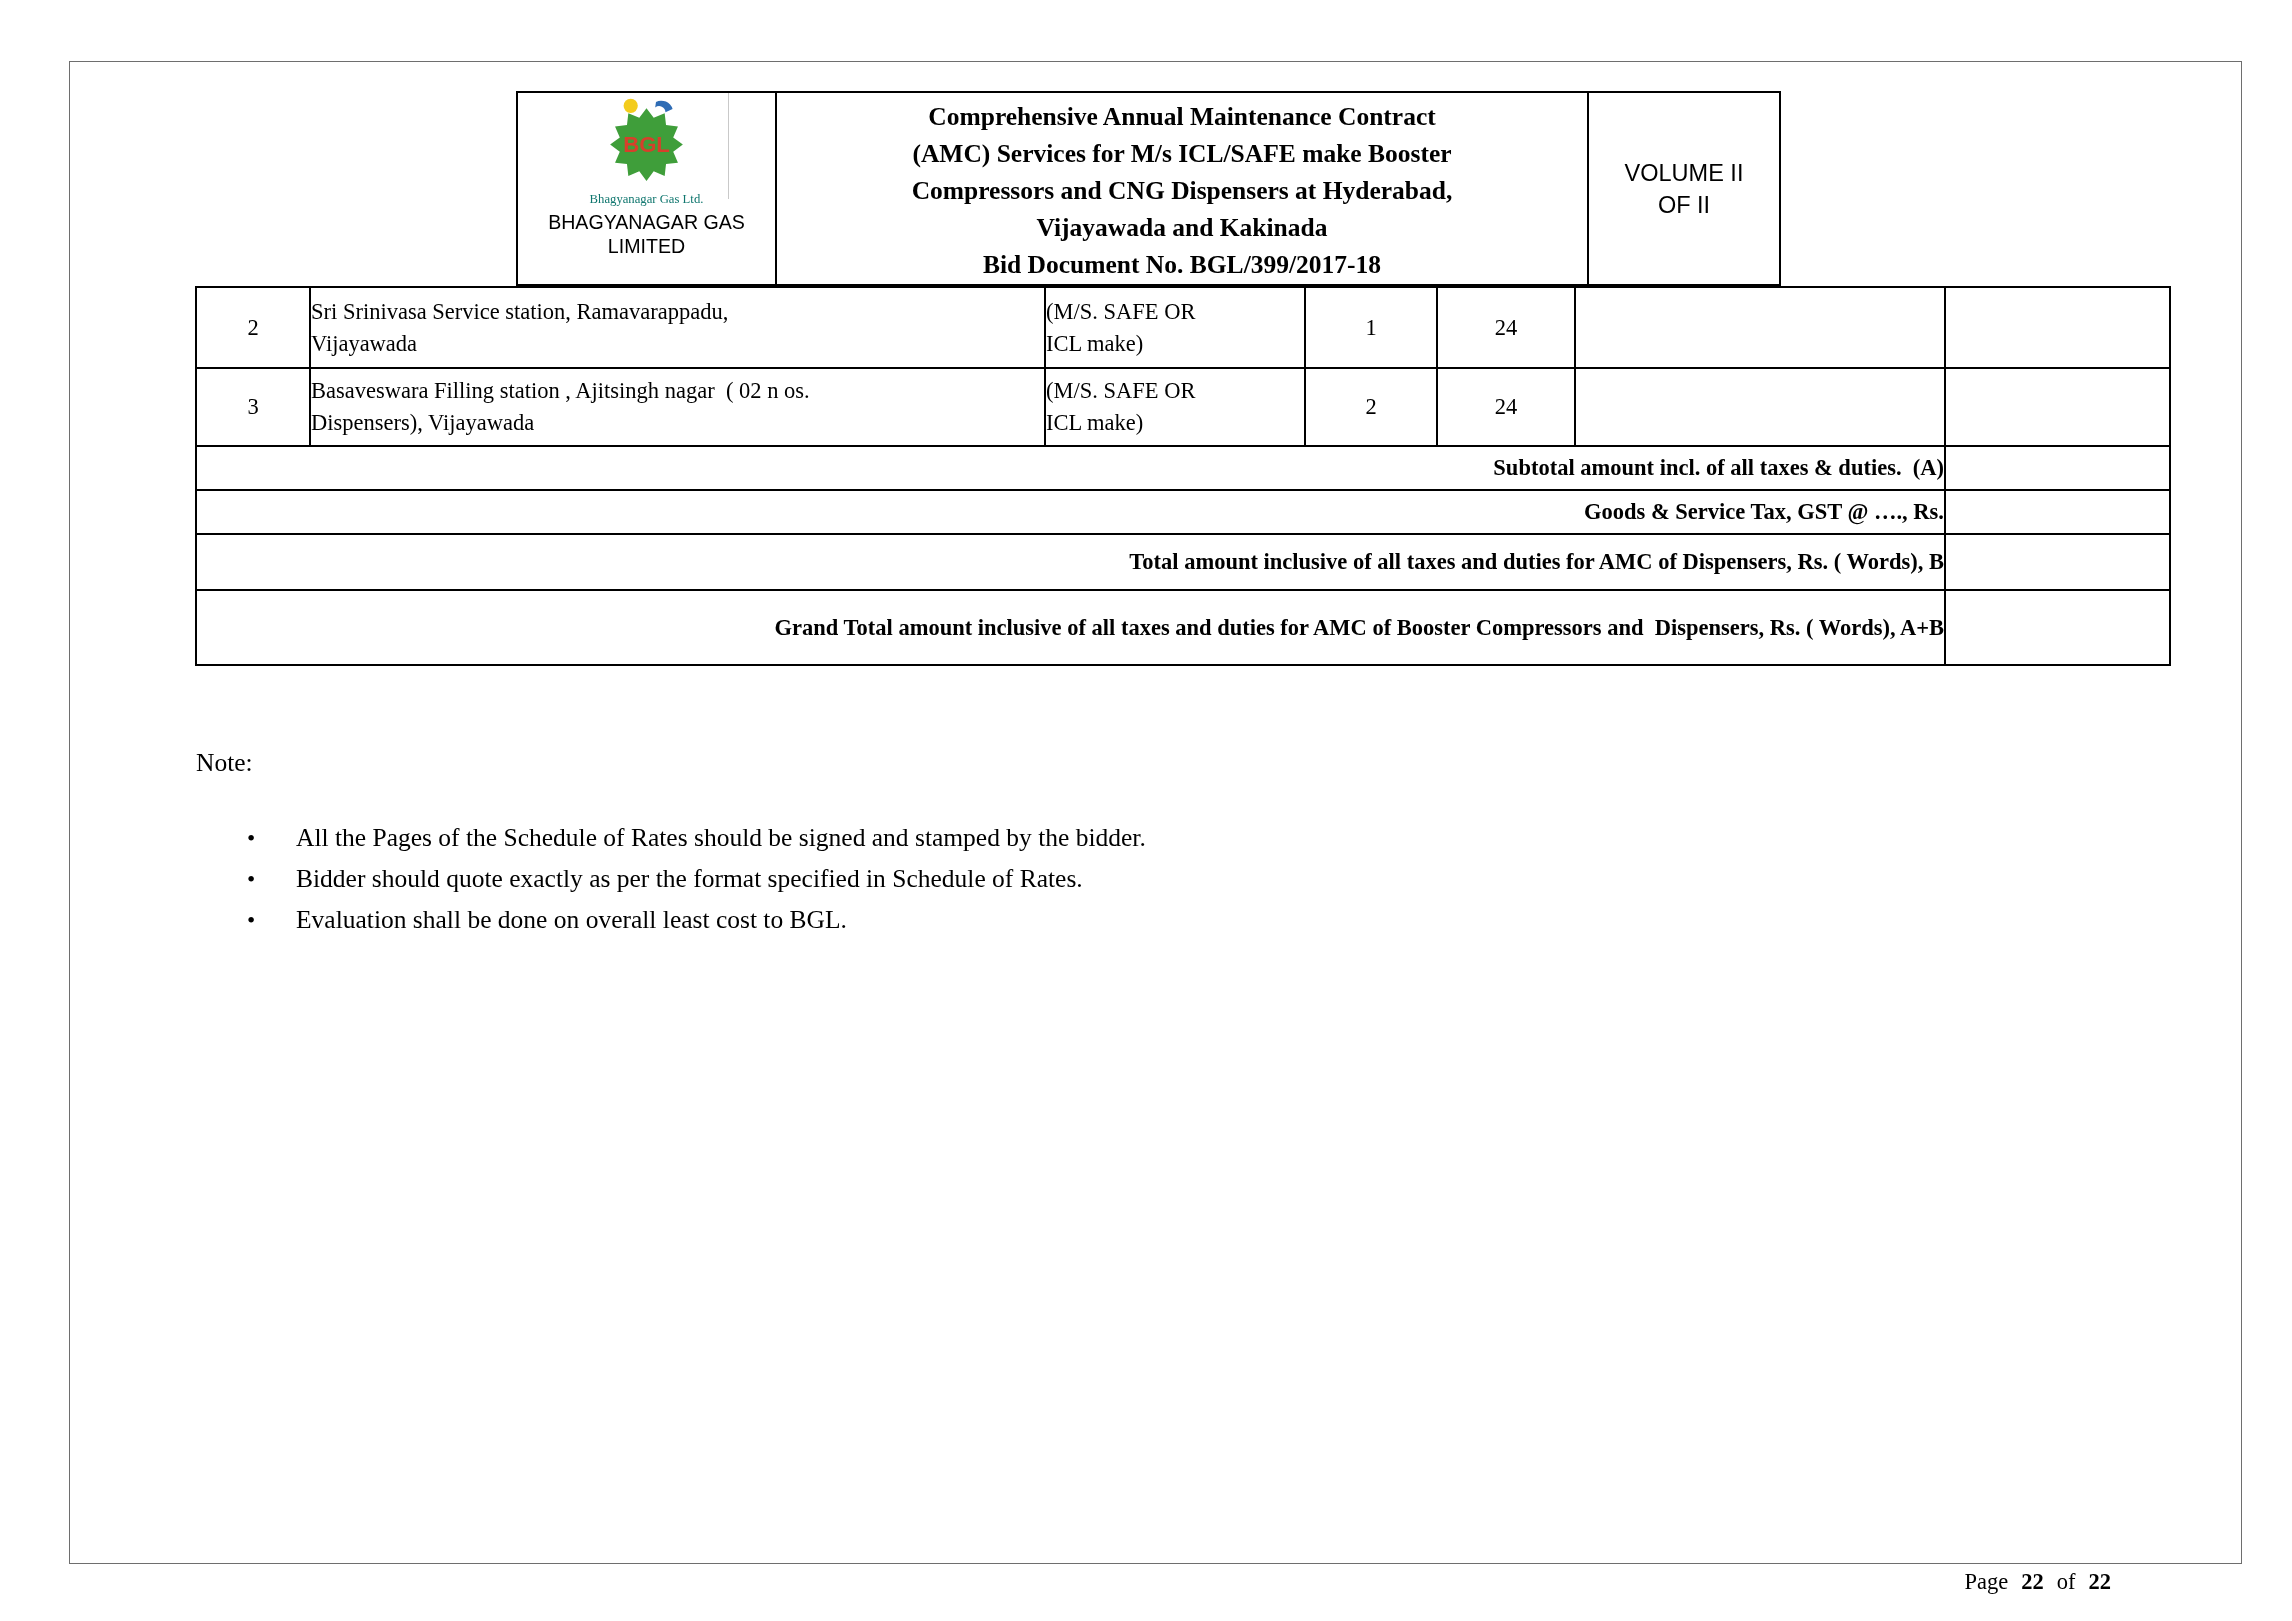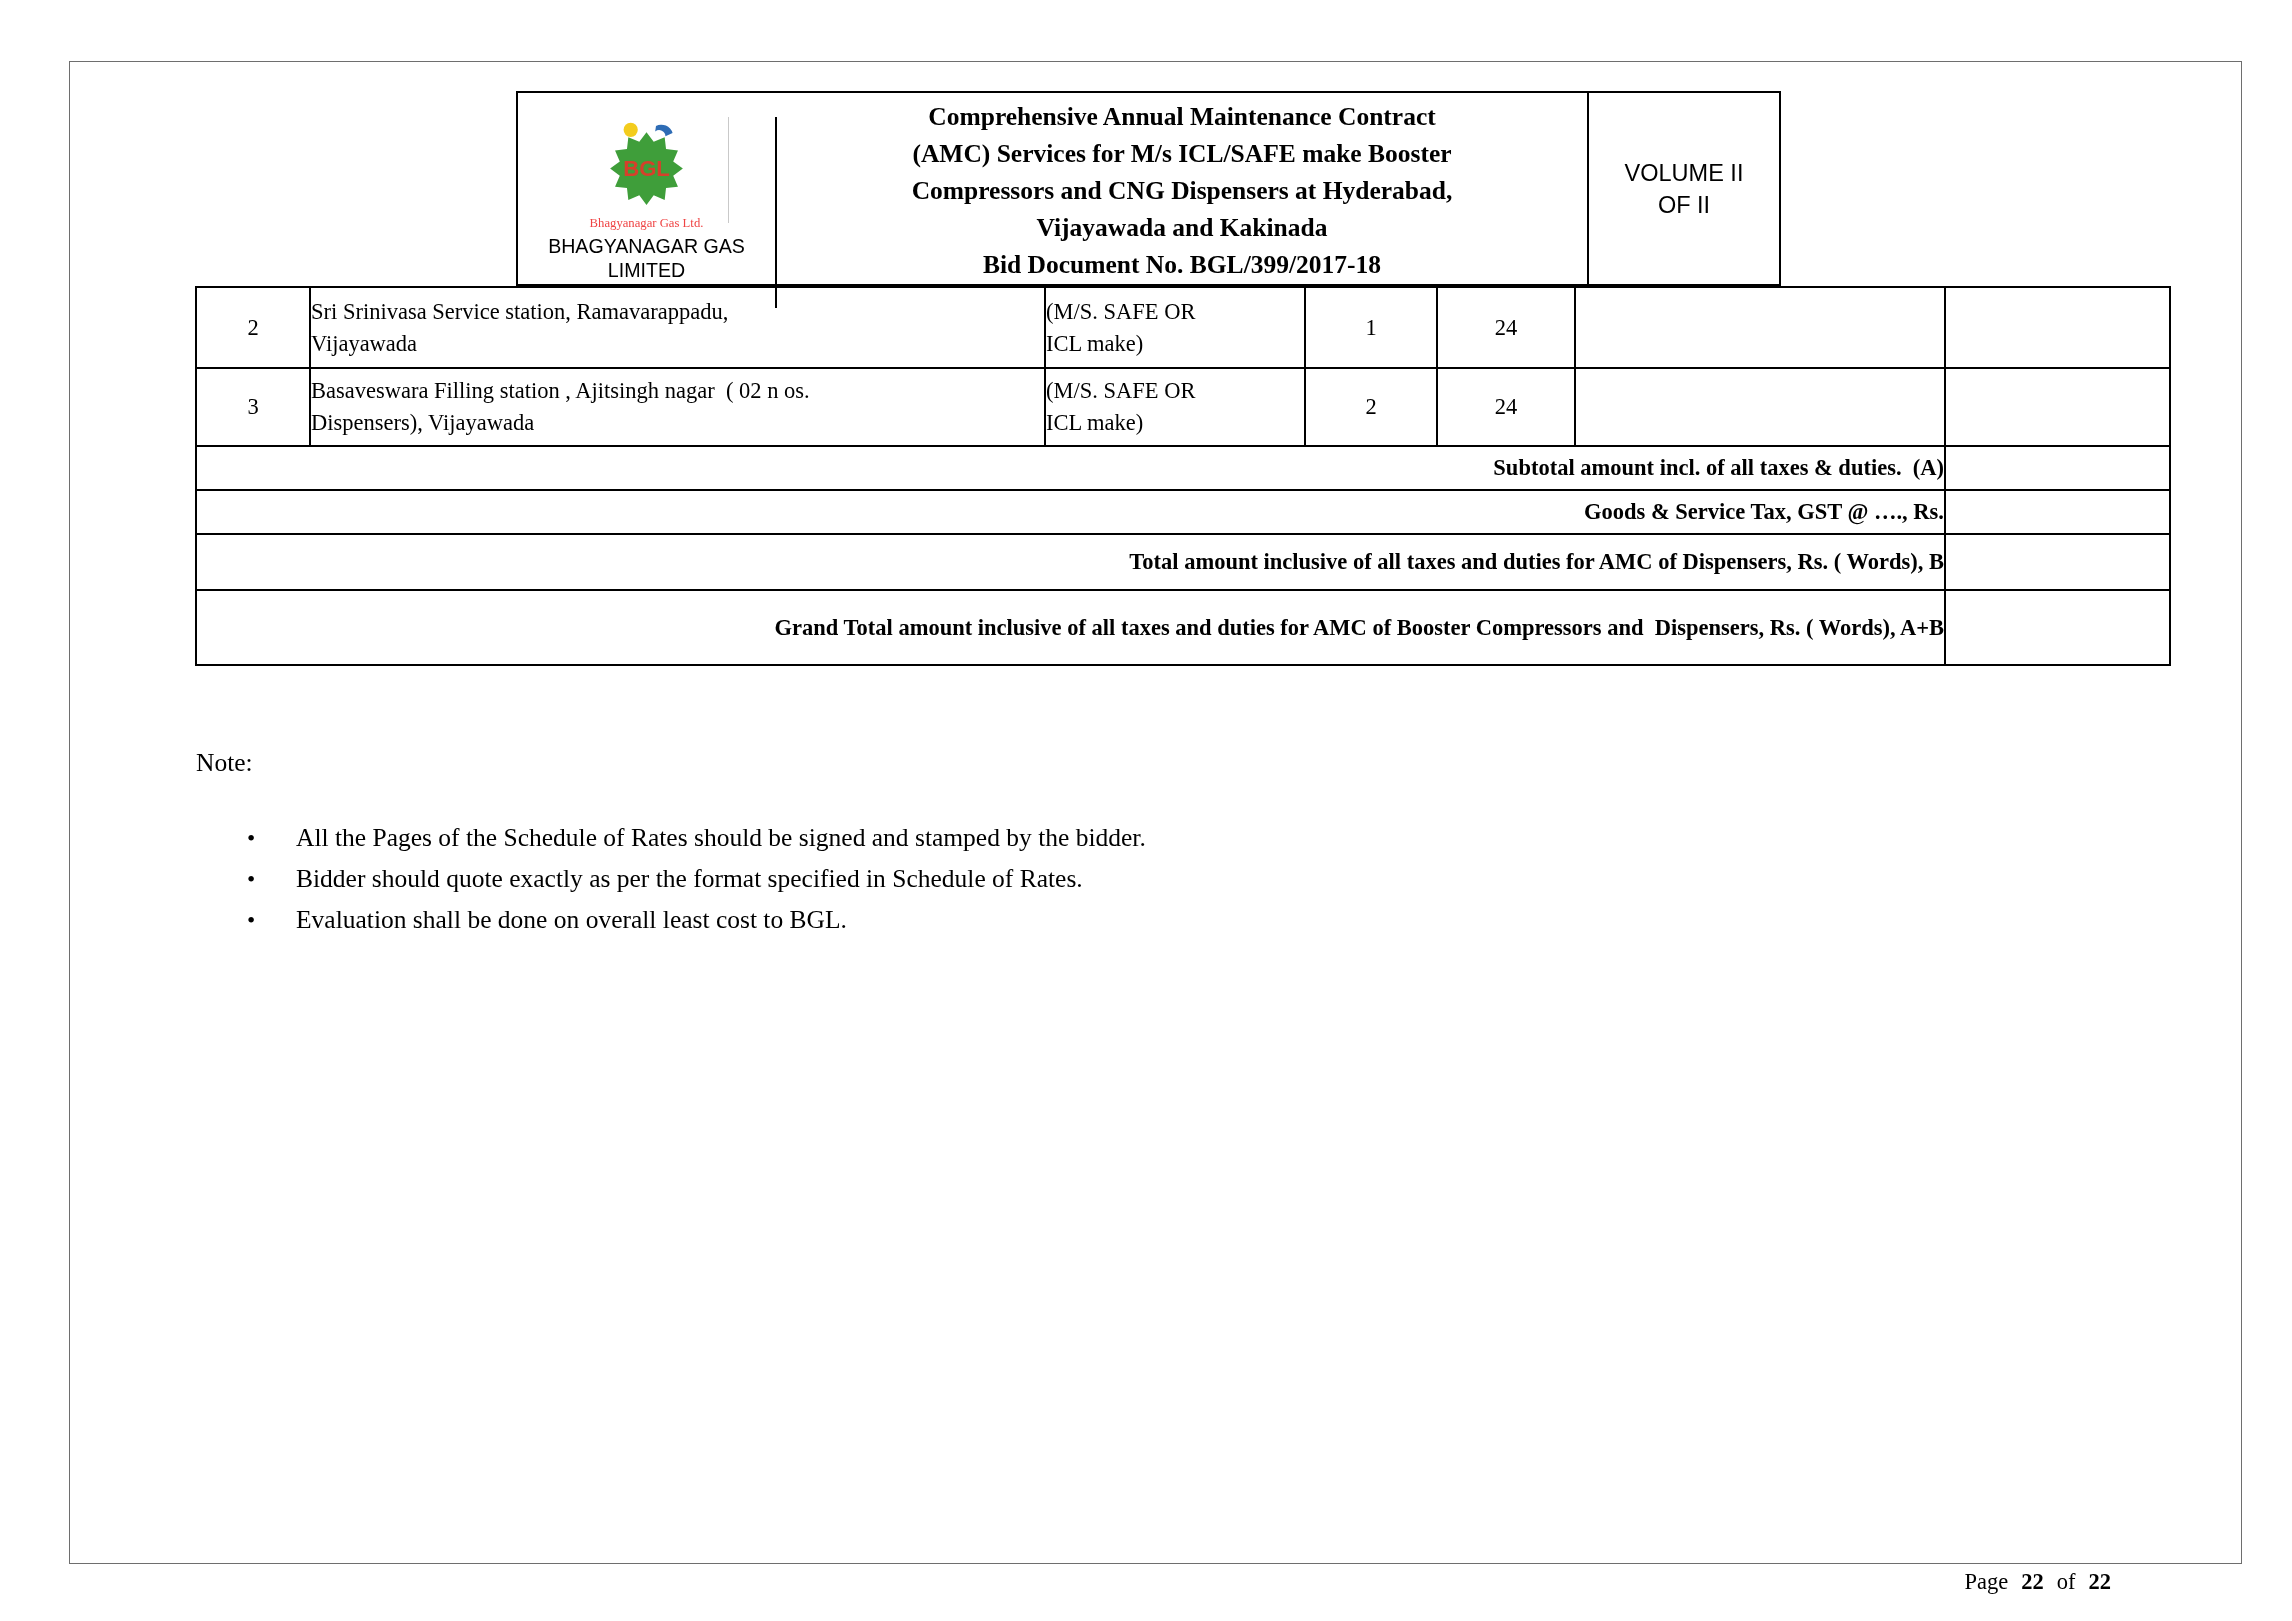--- a/index.html
+++ b/index.html
@@ -12,21 +12,21 @@
     position:absolute; left:69px; top:61px; width:2173px; height:1503px;
     border:1.5px solid #6e6e6e; box-sizing:border-box;
   }
 
   
   .hdr {
     position:absolute; left:516px; top:91px; width:1265px; height:195px;
     display:flex; border:2px solid #000; box-sizing:border-box; background:#fff;
   }
   .hdr-cell { box-sizing:border-box; height:100%; }
-  .hdr-logo  { width:259px; border-right:2px solid #000; position:relative; text-align:center; padding-top:1px;margin-top:24px; }
+  .hdr-logo  { width:259px; border-right:2px solid #000; position:relative; text-align:center; padding-top:1px; }
   .hdr-title { width:812px; border-right:2px solid #000; text-align:center;
                font-weight:bold; font-size:25.5px; line-height:37px; padding-top:4.9px; }
   .hdr-vol   { flex:1; display:flex; flex-direction:column; align-items:center; justify-content:center;
                font-family:"Liberation Sans", sans-serif; font-size:23.5px; line-height:32px; }
   .logo-edge { position:absolute; left:210px; top:0; width:1px; height:106px; background:#c9c9c9; }
   .logo-svg  { display:block; margin:0 auto; }
   .logo-caption { font-size:12.7px; line-height:14.7px; }
   .company   { font-family:"Liberation Sans", sans-serif; font-size:19.6px; line-height:24.5px; margin-top:2.9px; }
 
   
@@ -63,21 +63,21 @@
   <div class="hdr">
 
     <div class="hdr-cell hdr-logo">
       <div class="logo-edge"></div>
       <svg class="logo-svg" width="147" height="98" viewBox="0 0 140 124">
         <circle cx="50" cy="15" r="9" fill="#f3cc1d"></circle>
         <path d="M82 10 a15 15 0 0 1 21 9 l-9 4 a8 8 0 0 0 -13 -6 z" fill="#2e6cb5"></path>
         <polygon points="116,64 103.8,73.1 109.8,87 94.7,88.7 93,103.8 79.1,97.8 70,110 60.9,97.8 47,103.8 45.3,88.7 30.2,87 36.2,73.1 24,64 36.2,54.9 30.2,41 45.3,39.3 47,24.2 60.9,30.2 70,18 79.1,30.2 93,24.2 94.7,39.3 109.8,41 103.8,54.9" fill="#3f9e3a"></polygon>
         <text x="70" y="74" text-anchor="middle" font-family="Liberation Sans, sans-serif" font-size="28" font-weight="bold" fill="#d6402b">BGL</text>
       </svg>
-      <div class="logo-caption" style="color:#ef4444;">Bhagyanagar Gas Ltd.</div>
+      <div class="logo-caption" style="color:#0f766e;">Bhagyanagar Gas Ltd.</div>
       <div class="company">
         <div>BHAGYANAGAR GAS</div>
         <div>LIMITED</div>
       </div>
     </div>
 
     <div class="hdr-cell hdr-title">
       <div>Comprehensive Annual Maintenance Contract</div>
       <div>(AMC) Services for M/s ICL/SAFE make Booster</div>
       <div>Compressors and CNG Dispensers at Hyderabad,</div>

